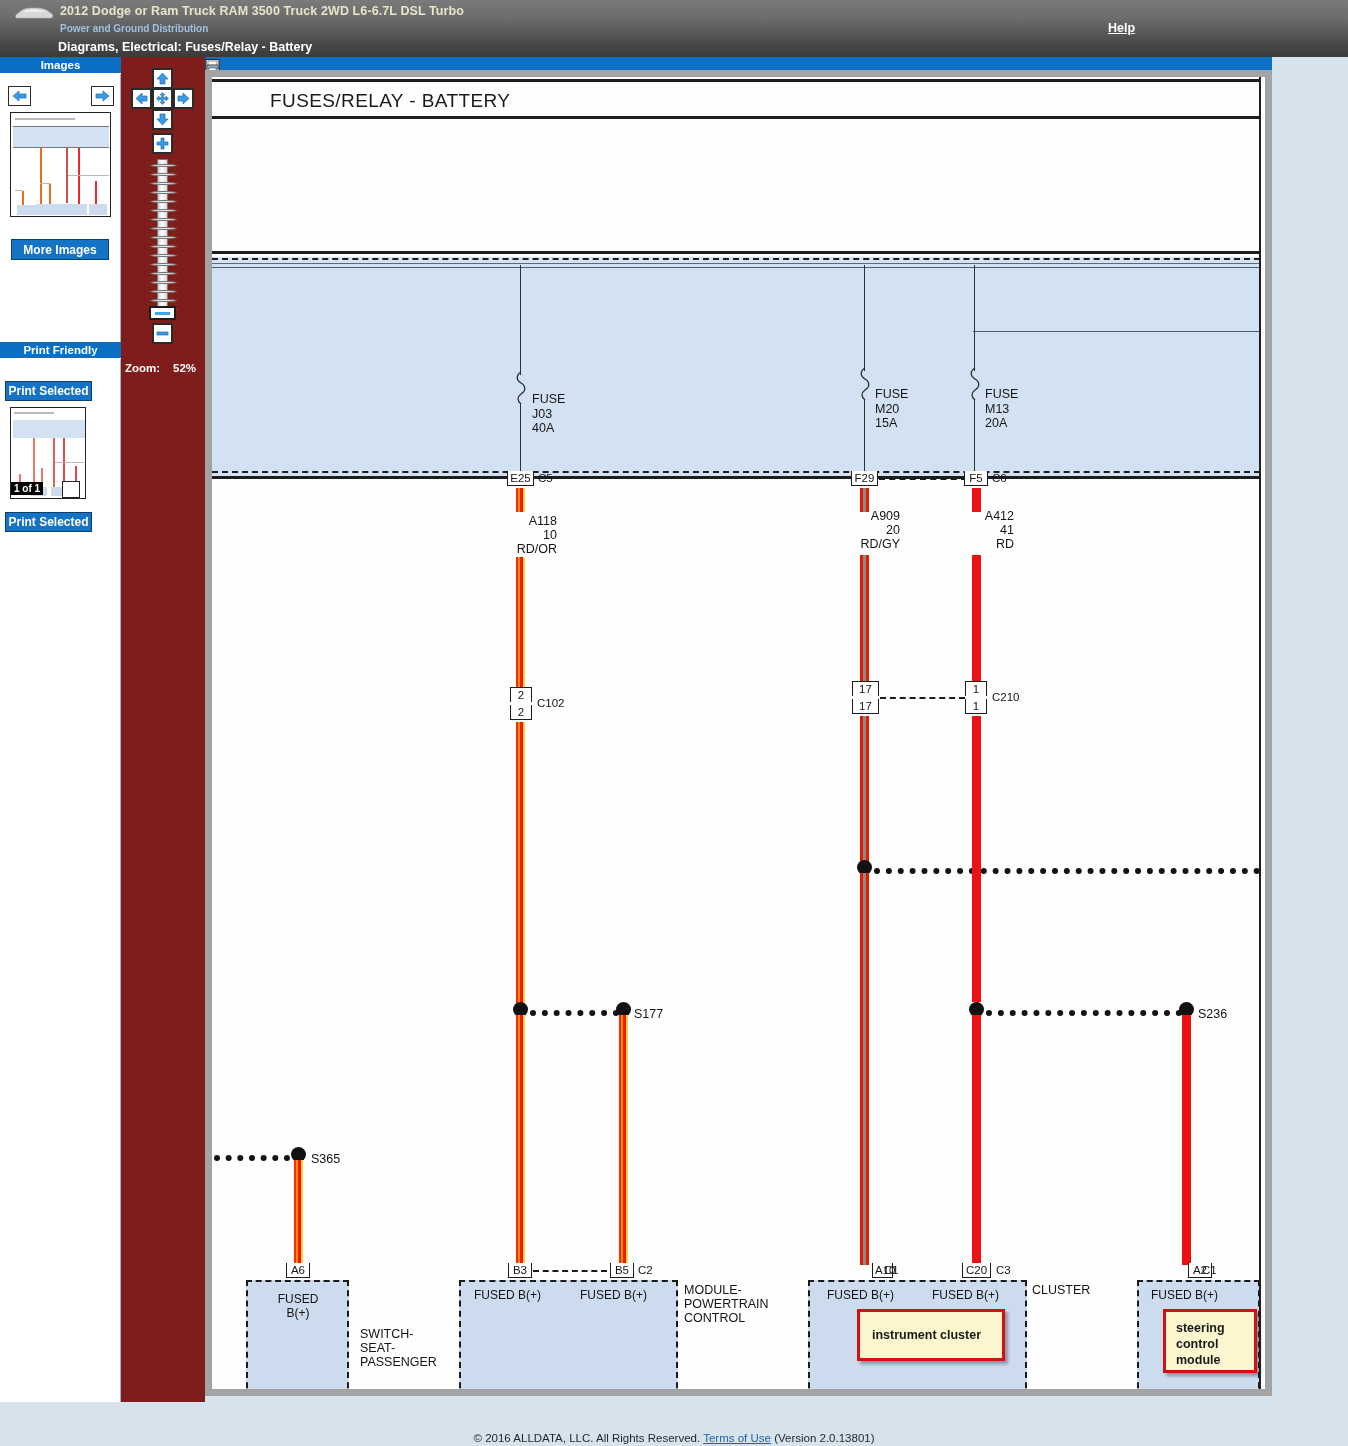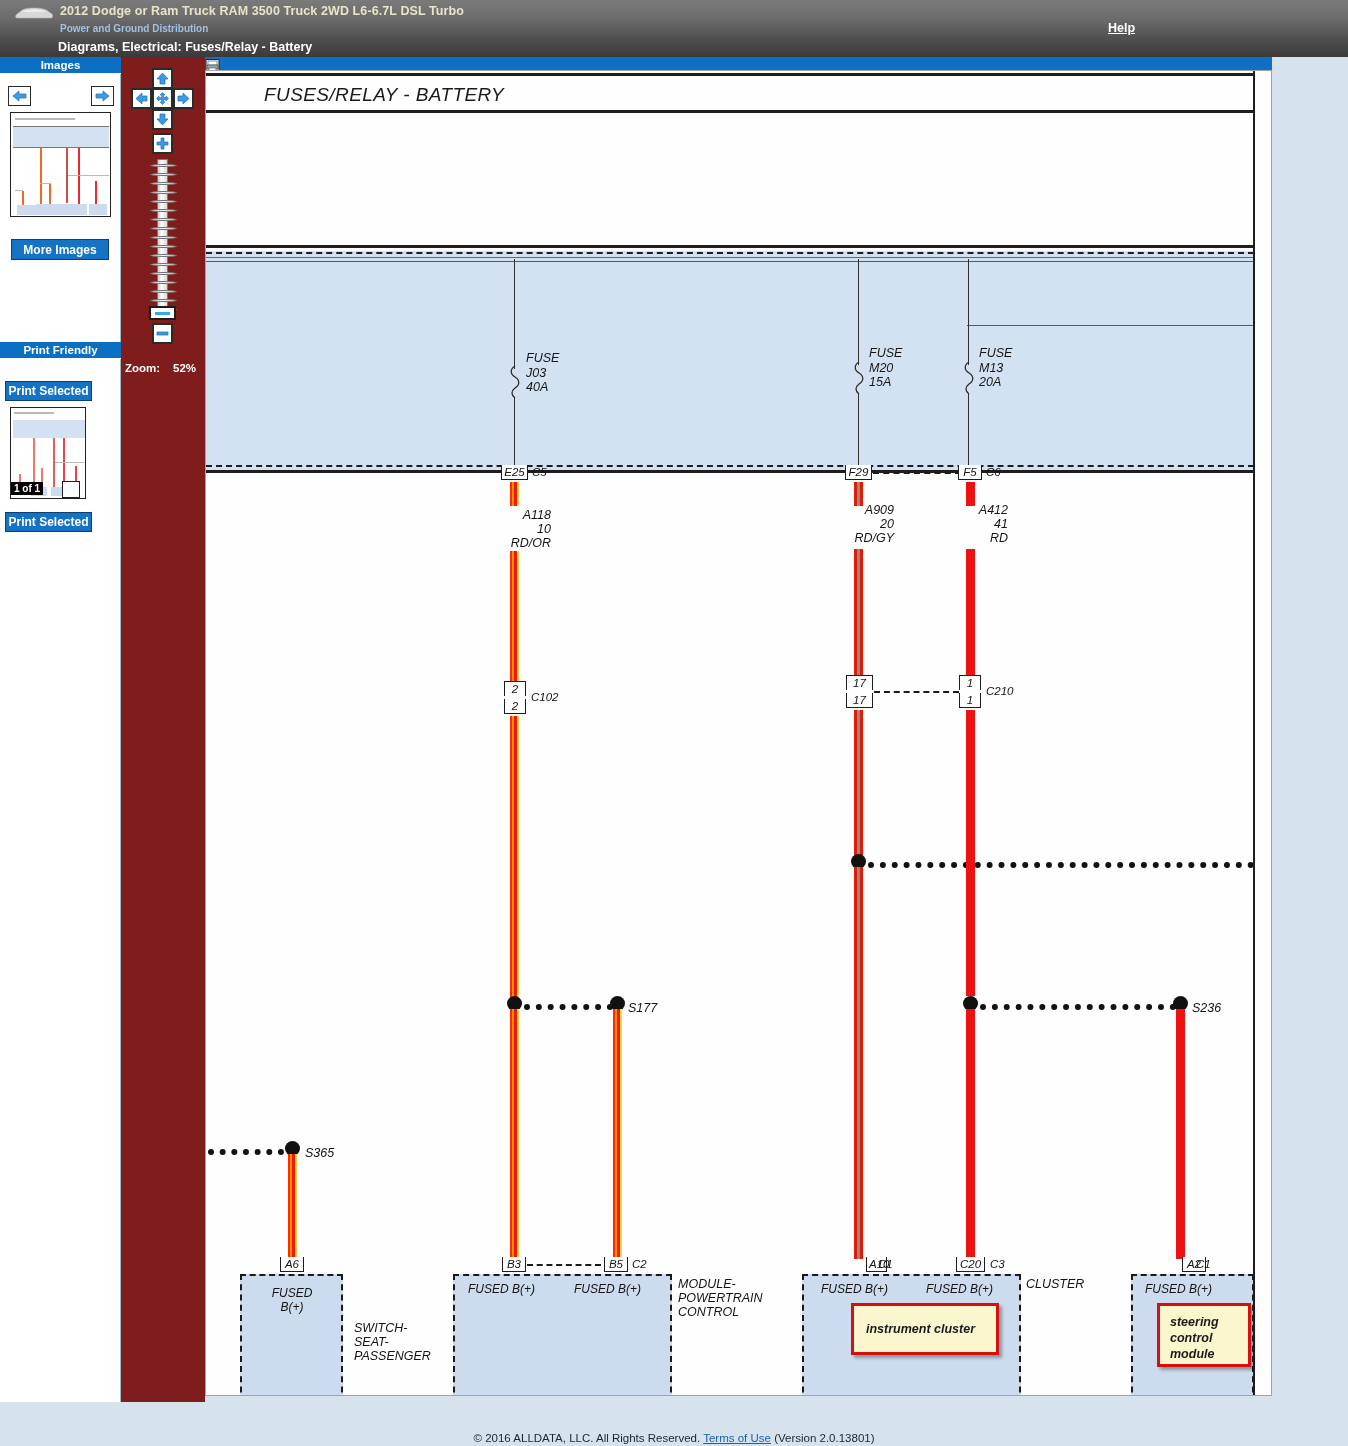--- a/index.html
+++ b/index.html
@@ -148,23 +148,22 @@
   #blue-bar {
     position: absolute; left: 205px; top: 57px; width: 1067px; height: 13px;
     background: #0d70c4;
   }
   #print-icon-btn {
     position: absolute; left: 205px; top: 59px; width: 15px; height: 14px;
     cursor: pointer;
   }
   #viewport {
     position: absolute; left: 205px; top: 70px; width: 1067px; height: 1326px;
-    background: #ffffff; border: 1px solid #a3a3a3;
+    background: #ffffff; border: 7px solid #a3a3a3;
     overflow: hidden;
-    font-style: italic;
   }
   #canvas {
     position: absolute; left: 0; top: 0; width: 1065px; height: 1324px;
     background: #fefeff;
   }
   #right-fill {
     position: absolute; left: 1272px; top: 57px; width: 76px; height: 1345px;
     background: #d6e2ec;
   }
 
@@ -185,21 +184,21 @@
     position: absolute; left: 0px; top: 186px; width: 1048px; height: 1px;
     background: #5b6b7a;
   }
   .dashrule {
     position: absolute; height: 0; border-top: 2px dashed #1e1e1e;
   }
 
   .fuse-sym { position: absolute; width: 11px; height: 34px; }
   .fuse-txt {
     position: absolute; font-size: 12.5px; color: #161616;
-    line-height: 14.5px; white-space: nowrap;
+    line-height: 14.5px; white-space: nowrap; margin-top: 35px;
   }
 
   
   .wire { position: absolute; width: 9px; }
   .wire.rd-or {
     background: linear-gradient(to right,
       #ff2a00 0%, #ff2a00 26%, #ff9000 26%, #ff9000 48%,
       #ee1b00 48%, #ee1b00 74%, #ffd24d 74%, #ffd24d 100%);
   }
   .wire.rd-gy {

